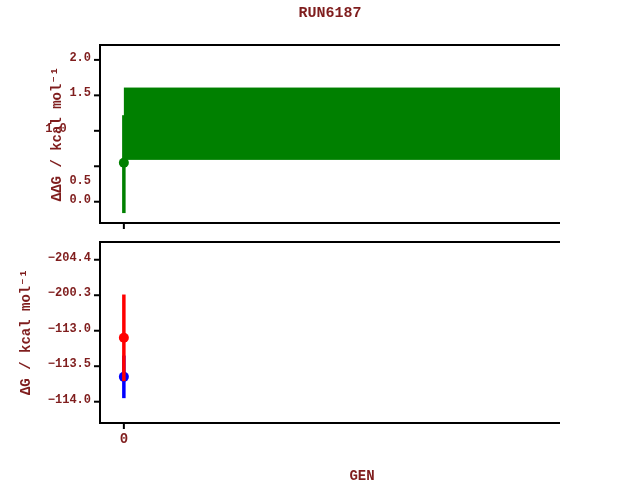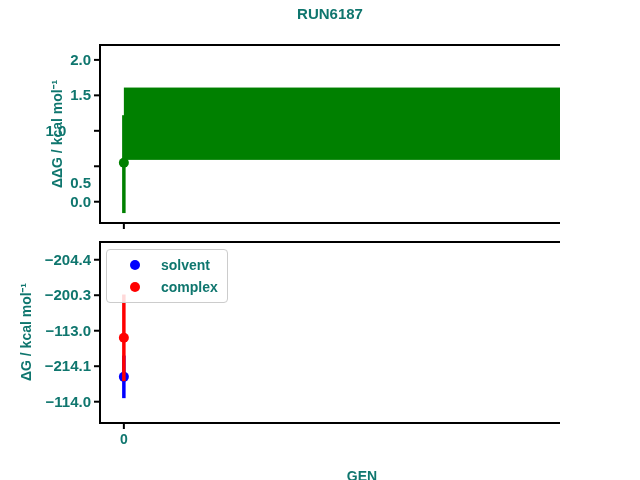--- a/index.html
+++ b/index.html
@@ -1,36 +1,36 @@
 <!DOCTYPE html>
 <html><head>
 <meta charset="utf-8">
 <style>
   html,body{margin:0;padding:0;background:#ffffff;}
   #figure{
     position:relative;width:560px;height:480px;background:#ffffff;overflow:hidden;
-    font-family:Liberation Sans, sans-serif;color:#0f766e;
+    font-family:Liberation Mono, monospace;color:#7f1d1d;
   }
   #chart-svg{position:absolute;left:0;top:0;z-index:1;}
   #text-layer{position:absolute;left:0;top:0;width:640px;height:480px;z-index:2;pointer-events:none;}
   .fig-title{
     position:absolute;left:330px;top:5px;transform:translateX(-50%);
     font-size:15px;font-weight:bold;white-space:nowrap;
   }
   .ylabel{
     position:absolute;transform:translate(-50%,-50%) rotate(-90deg);
     font-size:14px;font-weight:bold;white-space:nowrap;
   }
   .xlabel{
     position:absolute;left:362px;top:449px;transform:translateX(-50%);
     font-size:14px;font-weight:bold;white-space:nowrap;margin-top:19px;
   }
   .ytick-label{
     position:absolute;width:70px;text-align:right;
-    font-size:15px;font-weight:bold;white-space:nowrap;
+    font-size:12px;font-weight:bold;white-space:nowrap;
   }
   .xtick-label{
     position:absolute;width:40px;text-align:center;
     font-size:14px;font-weight:bold;white-space:nowrap;
   }
   .legend{
     position:absolute;z-index:3;
     background:rgba(255,255,255,0.85);
     border:1px solid #cccccc;border-radius:4px;
     padding:4px 9px 4px 8px;
@@ -84,33 +84,19 @@
     <div class="ylabel" style="left:25px;top:332px;">ΔG / kcal mol⁻¹</div>
     <div class="xlabel">GEN</div>
   <div class="ytick-label" style="left: 21px; top: 50.8924px;">2.0</div>
       <div class="ytick-label" style="left: 21px; top: 86.3506px;">1.5</div>
       <div class="ytick-label" style="left: 21px; top: 121.809px; text-align: center;">1.0</div>
       <div class="ytick-label" style="left: 21px; top: 174px;">0.5</div>
       <div class="ytick-label" style="left: 21px; top: 192.725px;">0.0</div>
       <div class="ytick-label" style="left: 21px; top: 250.745px;">−204.4</div>
       <div class="ytick-label" style="left: 21px; top: 286.235px;">−200.3</div>
       <div class="ytick-label" style="left: 21px; top: 321.725px;">−113.0</div>
-      <div class="ytick-label" style="left: 21px; top: 357.216px;">−214.1</div>
+      <div class="ytick-label" style="left: 21px; top: 357.216px;">−113.5</div>
       <div class="ytick-label" style="left: 21px; top: 392.706px;">−114.0</div>
       <div class="xtick-label" style="left: 103.864px; top: 431px;">0</div>
       <div class="xtick-label" style="left: 581.136px; top: 431px;">1</div>
     </div>
 
-  <div class="legend" id="legend-1" style="left:106px;top:249px;">
-      <div class="legend-row">
-        <span class="legend-glyph-cell">
-          <span class="glyph-dot" style="background: rgb(0, 0, 255);"></span>
-        </span>
-        <span class="legend-label">solvent</span>
-      </div>
-      <div class="legend-row">
-        <span class="legend-glyph-cell">
-          <span class="glyph-dot" style="background: rgb(255, 0, 0);"></span>
-        </span>
-        <span class="legend-label">complex</span>
-      </div>
-    </div>
 </div>
 
 </body></html>

